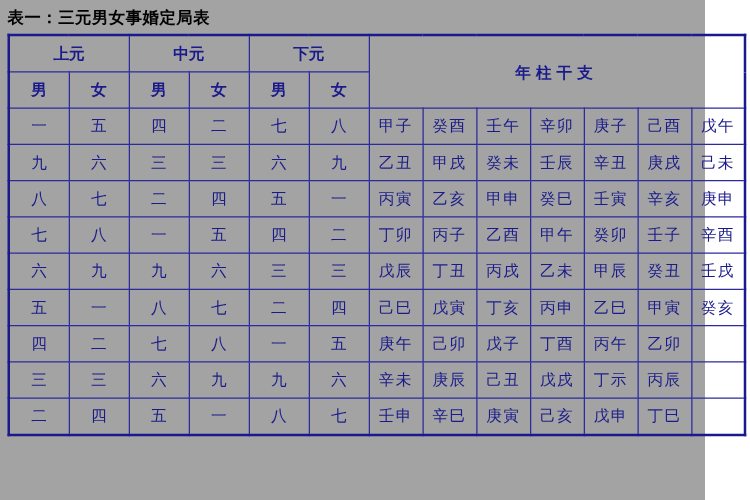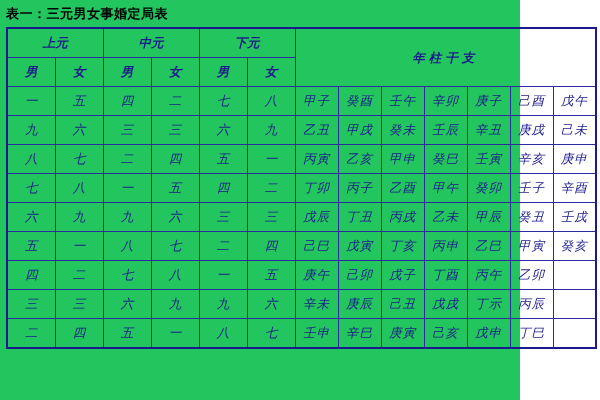--- a/index.html
+++ b/index.html
@@ -5,40 +5,39 @@
   html, body {
     margin: 0;
     padding: 0;
     width: 600px;
     height: 400px;
     background: #ffffff;
     font-family: "DejaVu Sans", "Liberation Sans", sans-serif;
     overflow: hidden;
   }
   #root {
-    width: 520px;
+    width: 564px;
     height: 400px;
     position: relative;
-    background: #22c55e;
+    background: #a3a3a3;
     box-sizing: border-box;
   }
   .caption {
     color: #000000;
     font-size: 13px;
     font-weight: bold;
     padding: 5px 0 4px 6px;
     letter-spacing: 0.5px;
   }
   table.main {
     border-collapse: collapse;
     table-layout: fixed;
     width: 588px;
     margin-left: 6px;
     border: 2px solid #1a1a8c;
-    font-style: italic;
   }
   table.main td {
     border: 1px solid #2b2b9e;
     text-align: center;
     vertical-align: middle;
     font-size: 12.5px;
     color: #1a1a8c;
     padding: 0;
     height: 28px;
     line-height: 28px;

